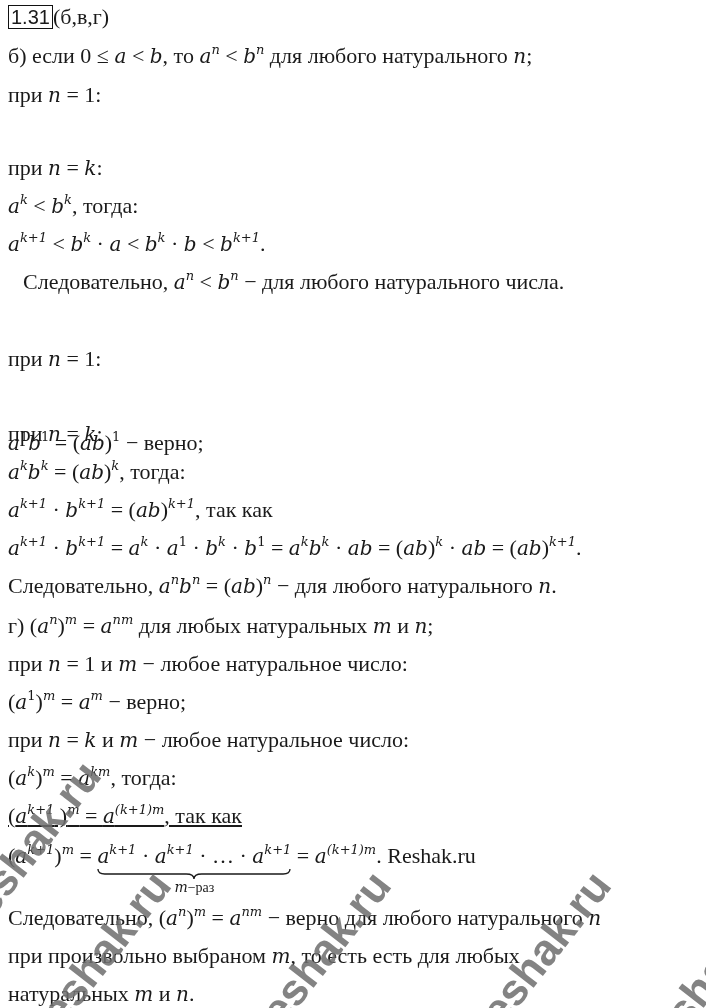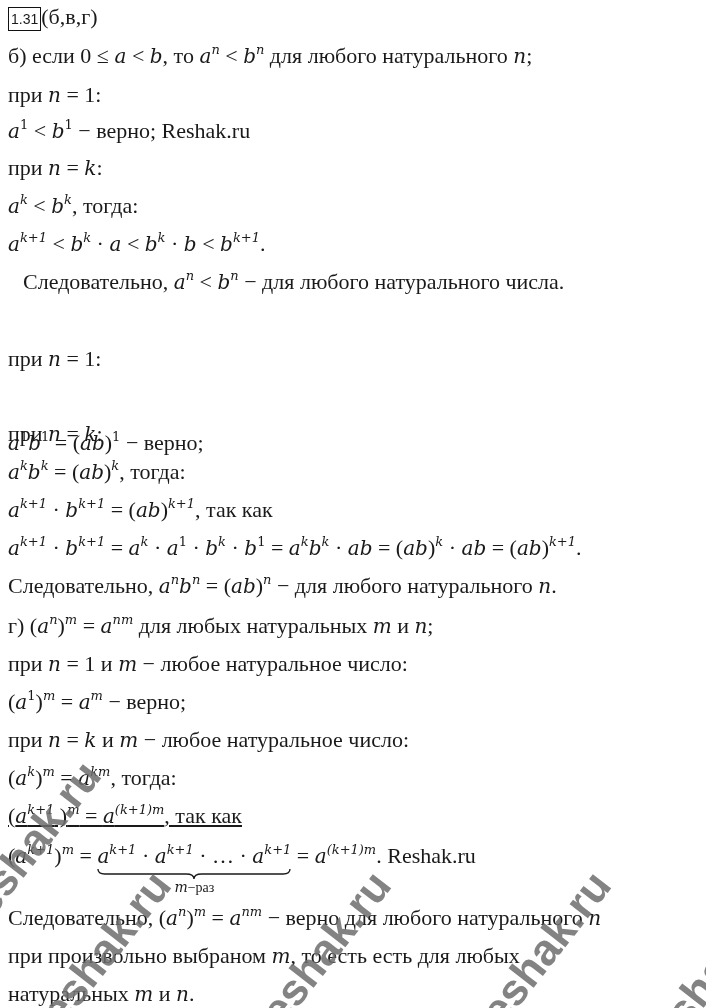--- a/index.html
+++ b/index.html
@@ -9,21 +9,21 @@
     color: #1a1a1a;
   }
   .page { position: absolute; left: 0; top: 0; width: 706px; height: 1008px; }
   .line {
     position: absolute; left: 8px; white-space: nowrap;
     font-size: 22px; line-height: 26px;
     transform-origin: left center;
   }
   .num-box {
     display: inline-block; border: 1.5px solid #111; padding: 0 2px;
-    font-family: "Liberation Sans", sans-serif; font-size: 14px; line-height: 22px;
+    font-family: "Liberation Sans", sans-serif; font-size: 20px; line-height: 22px;
   }
   .m { font-style: italic; font-family: "DejaVu Serif", serif; font-size: 20px; }
   .up { font-style: normal; }
   sup { font-size: 13px; vertical-align: 9px; line-height: 0; font-style: italic; font-family: "DejaVu Serif", serif; }
   .brace-wrap { display: inline-block; position: relative; }
   .brace {
     position: absolute; left: 0; right: 0; top: 26px; height: 10px;
   }
   .brace-label {
     position: absolute; left: 0; right: 0; top: 36px; text-align: center;
@@ -44,23 +44,20 @@
 
   <div class="line" style="top:4px;">
     <span class="num-box">1.31</span><span>(б,в,г)</span>
   </div>
 
   <div class="line" style="top:43px;">
     <span>б) если 0 ≤ </span><span class="m">a</span> &lt; <span class="m">b</span><span>, то </span><span class="m">a</span><sup>n</sup> &lt; <span class="m">b</span><sup>n</sup><span> для любого натурального </span><span class="m">n</span><span>;</span>
   </div>
   <div class="line" style="top:82px;">
     <span>при </span><span class="m">n</span><span> = 1:</span>
-  </div>
-  <div class="line" style="top:118px;">
-    <span class="m">a</span><sup class="up">1</sup> &lt; <span class="m">b</span><sup class="up">1</sup><span> − верно; Reshak.ru</span>
   </div>
   <div class="line" style="top:155px;">
     <span>при </span><span class="m">n</span> = <span class="m">k</span>:
   </div>
   <div class="line" style="top:193px;">
     <span class="m">a</span><sup>k</sup> &lt; <span class="m">b</span><sup>k</sup><span>, тогда:</span>
   </div>
   <div class="line" style="top:231px;">
     <span class="m">a</span><sup>k+1</sup> &lt; <span class="m">b</span><sup>k</sup> · <span class="m">a</span> &lt; <span class="m">b</span><sup>k</sup> · <span class="m">b</span> &lt; <span class="m">b</span><sup>k+1</sup>.
   </div>

